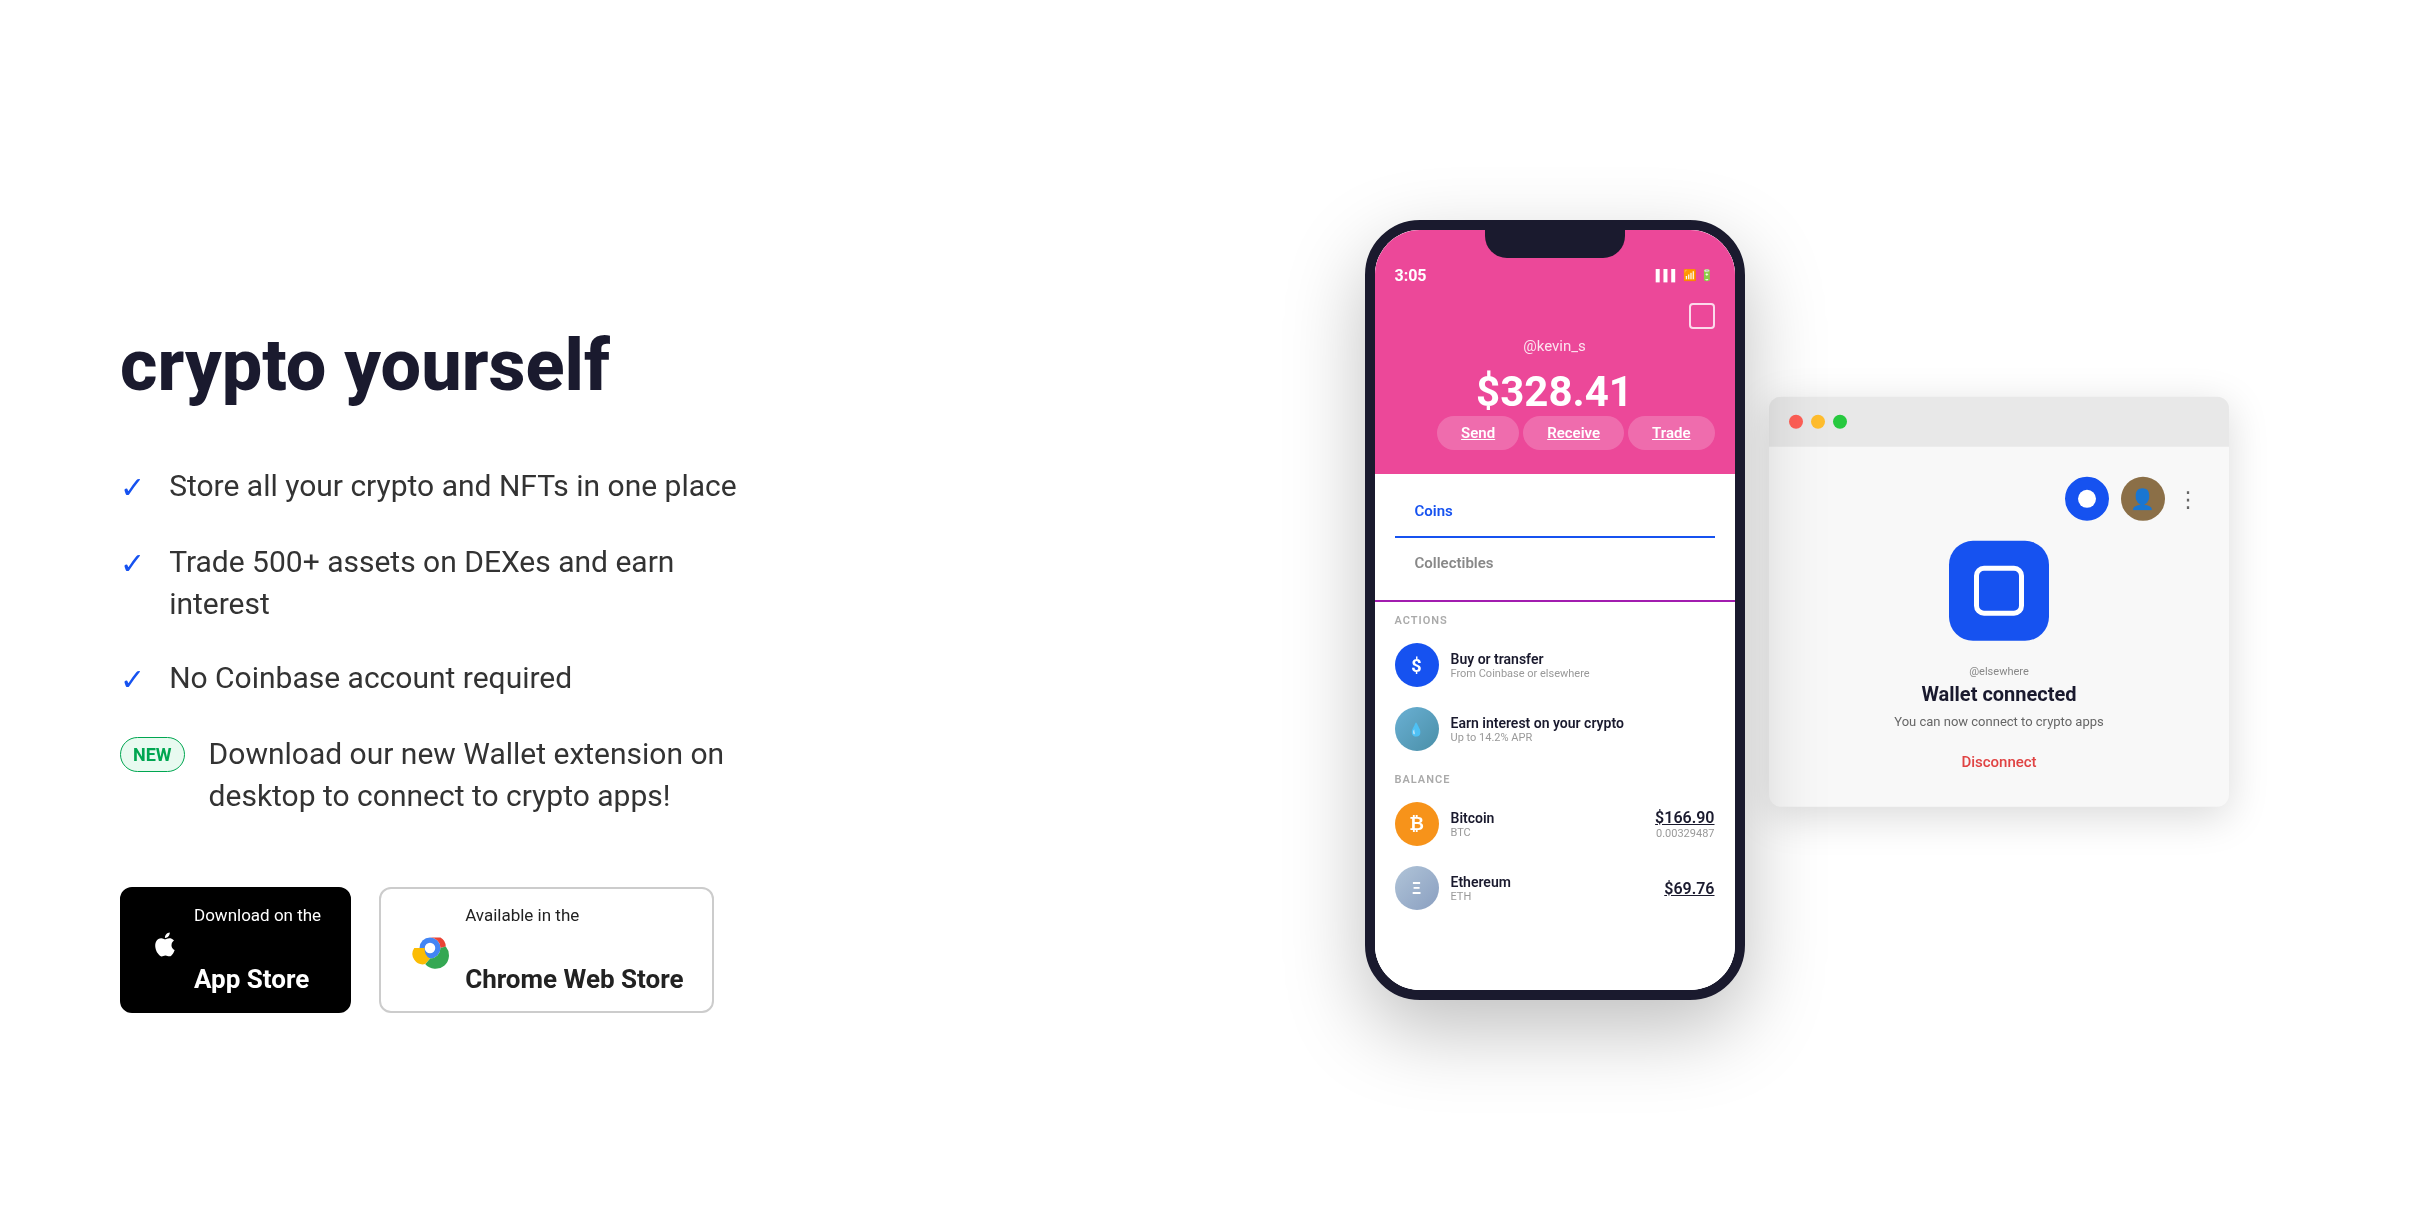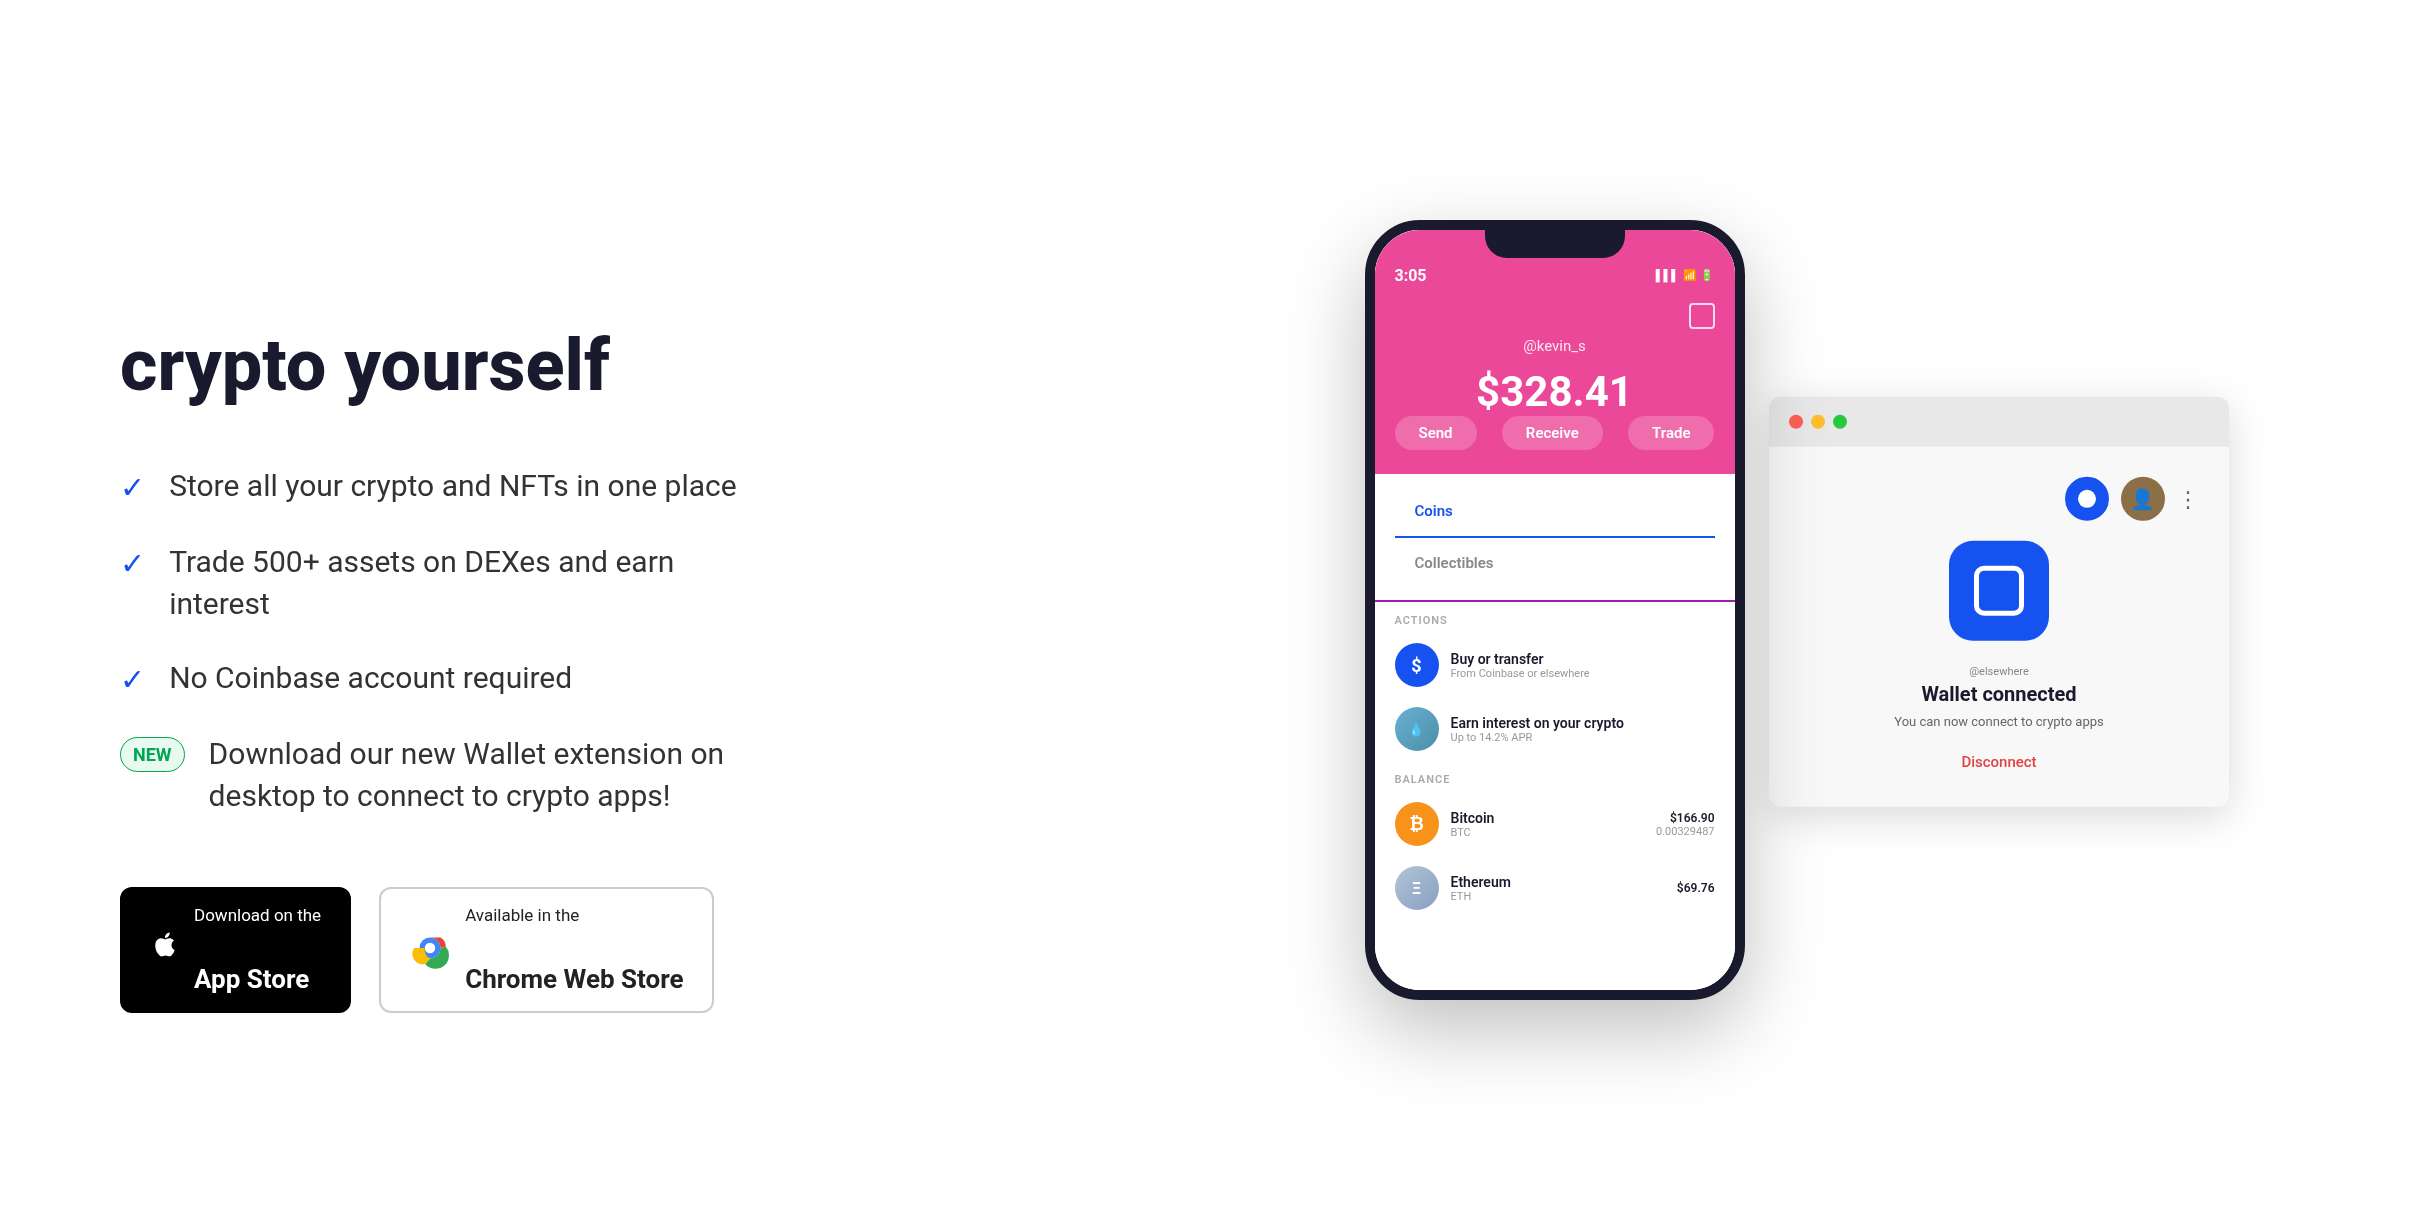--- a/index.html
+++ b/index.html
@@ -179,22 +179,23 @@
       font-size: 15px;
       color: rgba(255,255,255,0.85);
       margin-bottom: 12px;
     }
     .phone-balance {
       font-size: 42px;
       font-weight: 700;
     }
     .phone-actions {
       display: flex;
-      justify-content: space-between;
+      justify-content: flex-end;
       gap: 4px;
+      text-decoration: underline;
     }
     .phone-action-btn {
       color: white;
       font-size: 15px;
       font-weight: 600;
       padding: 8px 24px;
       border-radius: 24px;
       cursor: pointer;
     }
     .phone-action-btn.active {
@@ -261,23 +262,24 @@
     }
     .phone-item-sub {
       font-size: 11px;
       color: #999999;
     }
     .phone-item-value {
       margin-left: auto;
       text-align: right;
     }
     .phone-item-price {
-      font-size: 12px;
+      font-size: 16px;
       font-weight: 600;
       color: #1a1a2e;
+      text-decoration: underline;
     }
     .phone-item-amount {
       font-size: 11px;
       color: #999999;
     }
 
     
     .extension-panel {
       position: absolute;
       right: 60px;

